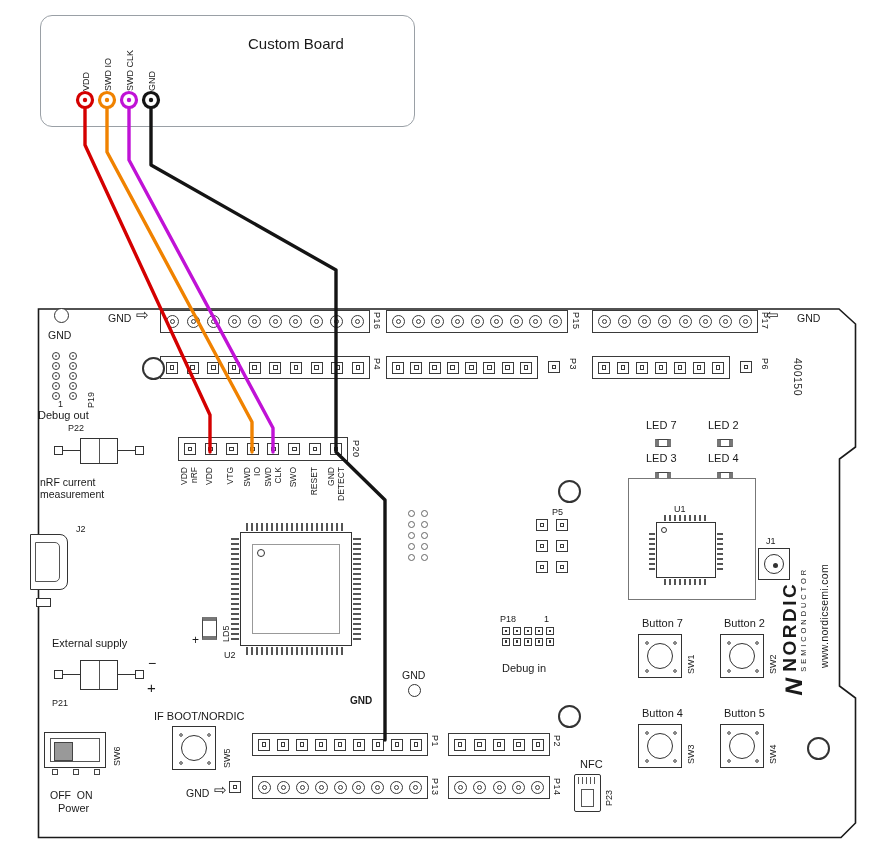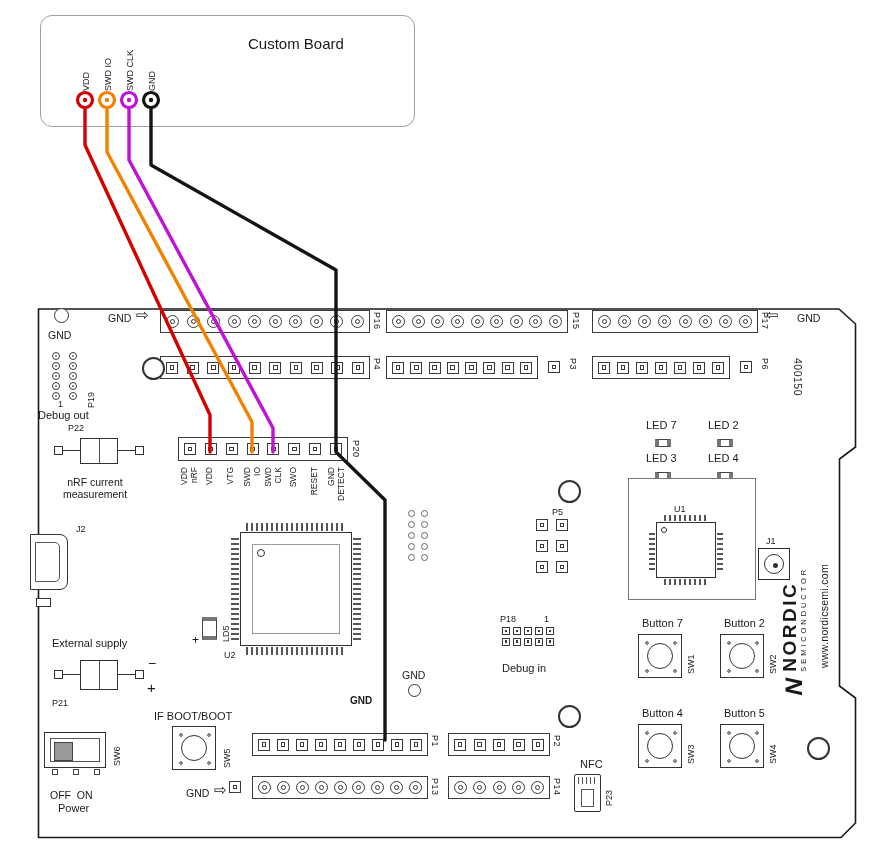--- a/index.html
+++ b/index.html
@@ -165,21 +165,21 @@
   <div class="t fs9" style="left:58px;top:399px">1</div>
   <div class="rot" style="left:86px;top:408px">P19</div>
   <div class="t fs11" style="left:38px;top:409px">Debug out</div>
 
   <div class="t fs9" style="left:68px;top:423px">P22</div>
   <div class="jpin" style="left:54px;top:446px"></div>
   <div class="jline" style="left:63px;top:450px;width:17px"></div>
   <div class="jbody" style="left:80px;top:438px;width:38px;height:26px"></div>
   <div class="jline" style="left:118px;top:450px;width:17px"></div>
   <div class="jpin" style="left:135px;top:446px"></div>
-  <div class="t" style="left:40px;top:477px;width:110px;text-align:center;white-space:pre-line">nRF current
+  <div class="t" style="left:40px;top:477px;width:110px;white-space:pre-line">nRF current
 measurement</div>
 
   <div class="t fs9" style="left:76px;top:524px">J2</div>
   <div class="usb">
       <div class="usb-inner"></div>
     </div>
   <div class="box" style="left:36px;top:598px;width:15px;height:9px"></div>
 
   <div class="t fs11" style="left:52px;top:637px">External supply</div>
   <div class="jpin" style="left:54px;top:670px"></div>
@@ -195,21 +195,21 @@
     <div class="sw6-inner"></div>
     <div class="sw6-knob"></div>
   </div>
   <div class="tinypin" style="left:52px;top:769px"></div>
   <div class="tinypin" style="left:73px;top:769px"></div>
   <div class="tinypin" style="left:94px;top:769px"></div>
   <div class="rot" style="left:112px;top:766px">SW6</div>
   <div class="t" style="left:50px;top:790px">OFF  ON</div>
   <div class="t fs11" style="left:58px;top:802px">Power</div>
 
-  <div class="t fs11" style="left:154px;top:710px">IF BOOT/BOOT</div>
+  <div class="t fs11" style="left:154px;top:710px">IF BOOT/NORDIC</div>
   <div class="btn" style="left:172px;top:726px">
       <div class="cap"></div>
     </div>
   <div class="rot" style="left:222px;top:768px">SW5</div>
 
   <div class="hdr" style="left:178px;top:437px;width:170px;height:24px">
       <span class="pin s"></span>
       <span class="pin s"></span>
       <span class="pin s"></span>
       <span class="pin s"></span>

